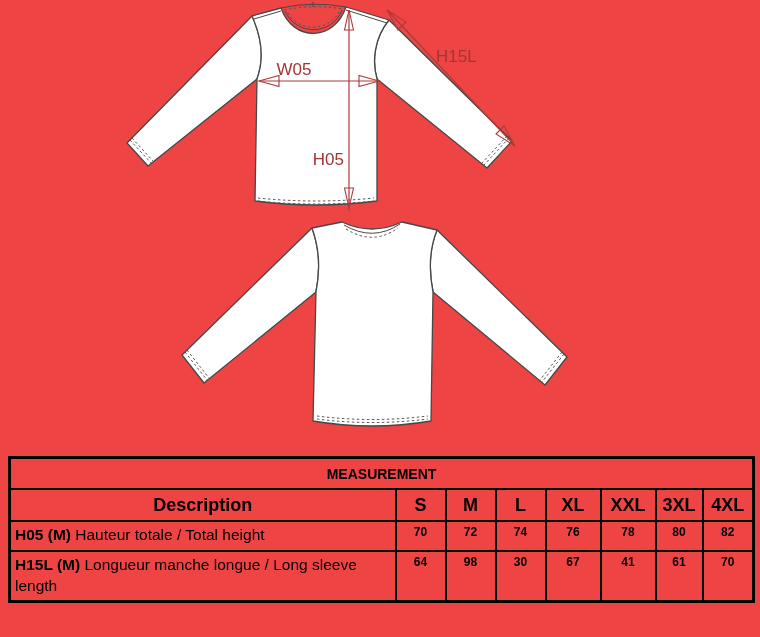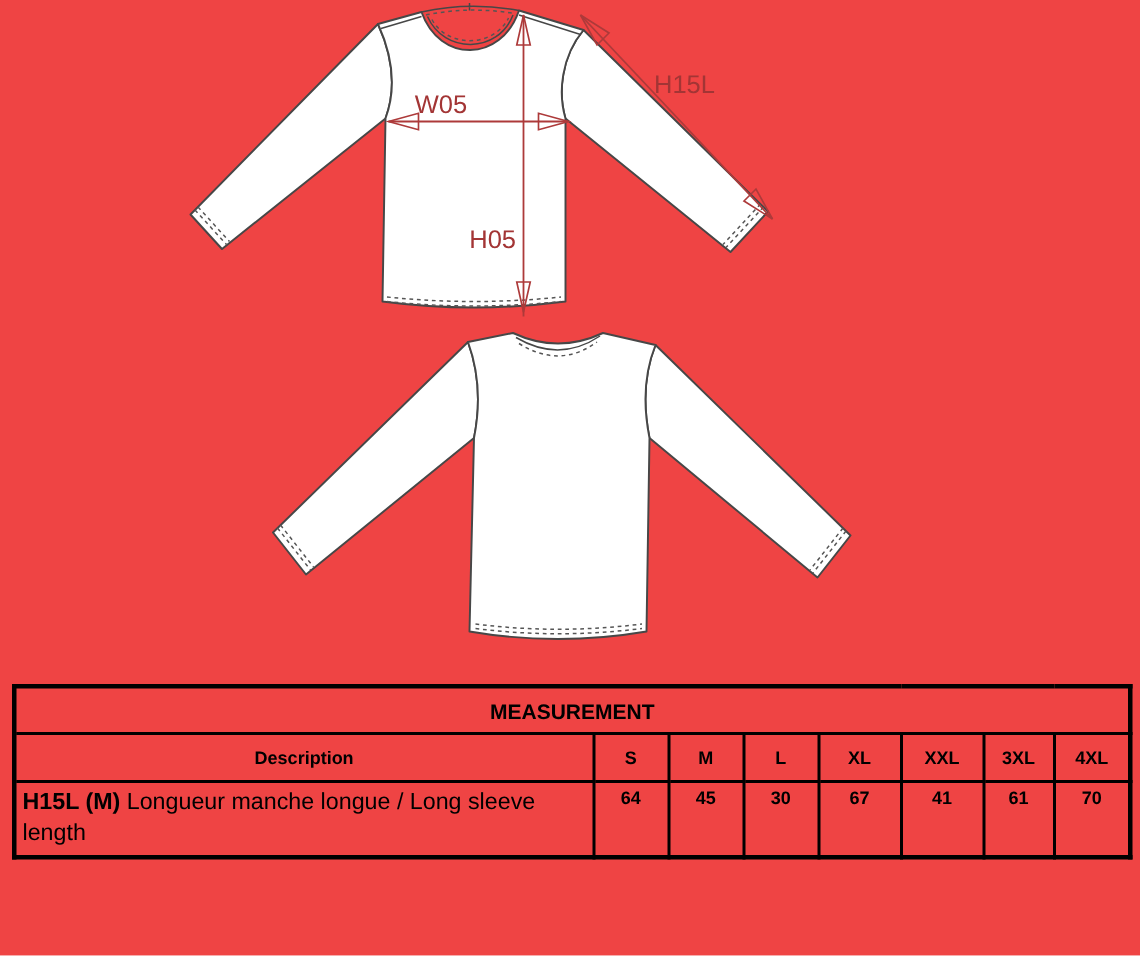--- a/index.html
+++ b/index.html
@@ -13,21 +13,21 @@
   .stitch{stroke:#555555;stroke-width:1;fill:none;stroke-dasharray:2.5 2.5;}
   .red-line{stroke:#ad3a3a;stroke-width:1.2;fill:none;}
   .red-head{stroke:#ad3a3a;stroke-width:1.1;fill:none;stroke-linejoin:miter;}
   .red-label{fill:#a33535;font-size:17px;font-family:"Liberation Sans",sans-serif;}
   table.measure{
     border-collapse:collapse;margin:4px 8px 0 8px;width:744px;
     border:3px solid #000;table-layout:fixed;
   }
   table.measure th, table.measure td{border:2px solid #000;}
   .t-title{font-size:14px;font-weight:bold;text-align:center;padding:3px 0;height:23px;}
-  .t-colhead{font-size:12px;font-weight:bold;text-align:center;padding:3px 0;height:24px;}
+  .t-colhead{font-size:18px;font-weight:bold;text-align:center;padding:3px 0;height:24px;}
   td.desc-cell{font-size:15.5px;padding:2px 3px 4px 4px;vertical-align:top;line-height:21px;}
   td.desc-cell b{font-weight:bold;}
   td.val-cell{font-size:12px;font-weight:bold;text-align:center;vertical-align:top;padding-top:3px;}
   tr.data-row{height:30px;}
   tr.data-row-tall{height:50px;}
 </style>
 </head>
 <body>
 
 <div class="page">
@@ -114,24 +114,34 @@
         <th class="t-colhead">S</th>
         <th class="t-colhead">M</th>
         <th class="t-colhead">L</th>
         <th class="t-colhead">XL</th>
         <th class="t-colhead">XXL</th>
         <th class="t-colhead">3XL</th>
         <th class="t-colhead">4XL</th>
       </tr>
     </thead>
     <tbody>
+      <tr class="data-row">
+        <td class="desc-cell"><b>H05 (M)</b> <span>Hauteur totale / Total height</span></td>
+        <td class="val-cell">70</td>
+        <td class="val-cell">72</td>
+        <td class="val-cell">74</td>
+        <td class="val-cell">76</td>
+        <td class="val-cell">78</td>
+        <td class="val-cell">80</td>
+        <td class="val-cell">82</td>
+      </tr>
       <tr class="data-row-tall">
         <td class="desc-cell"><b>H15L (M)</b> <span>Longueur manche longue / Long sleeve length</span></td>
         <td class="val-cell">64</td>
-        <td class="val-cell">45</td>
+        <td class="val-cell">98</td>
         <td class="val-cell">30</td>
         <td class="val-cell">67</td>
         <td class="val-cell">41</td>
         <td class="val-cell">61</td>
         <td class="val-cell">70</td>
       </tr>
     </tbody>
   </table>
 </div>
 

